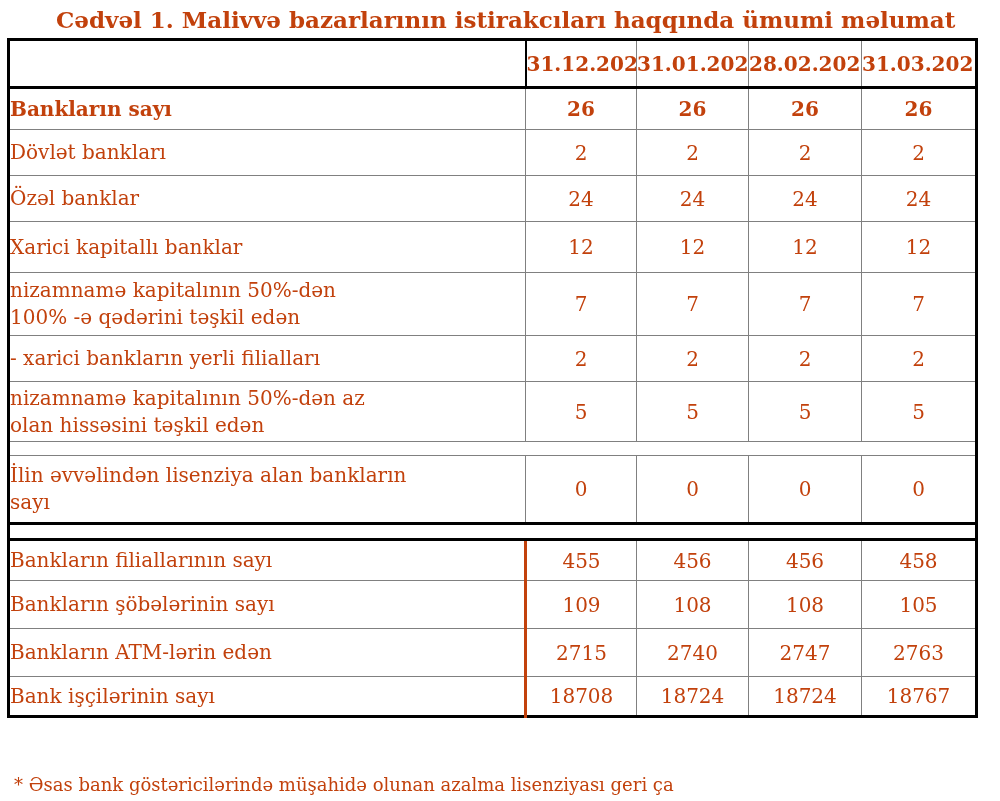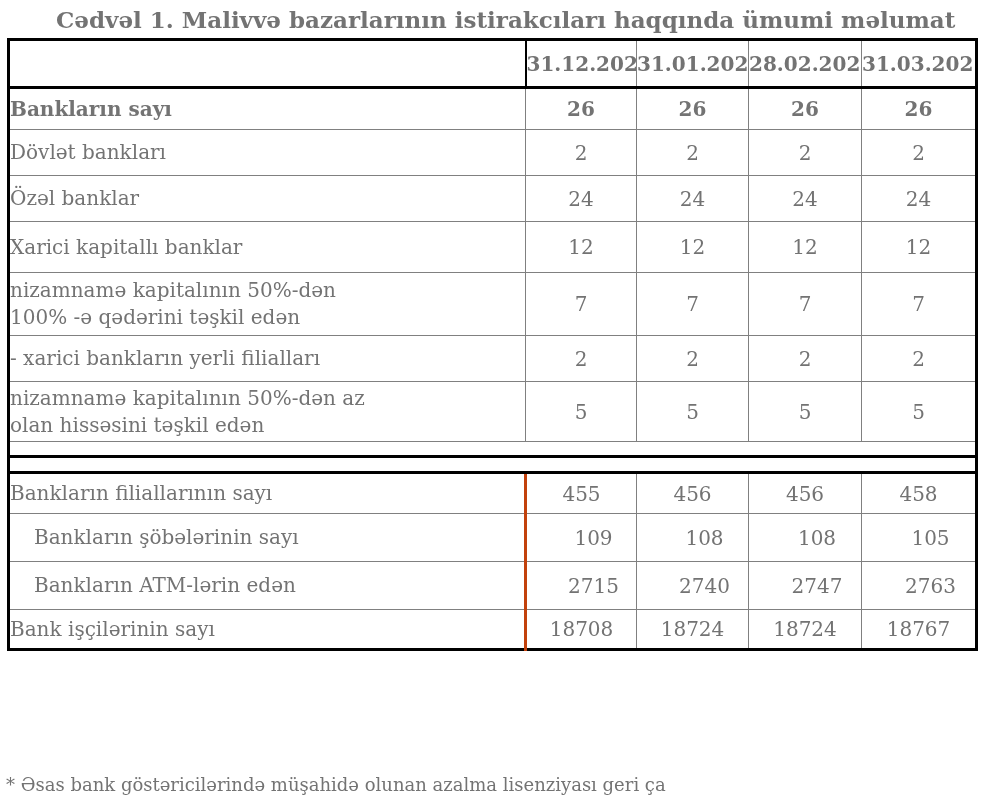--- a/index.html
+++ b/index.html
@@ -1,21 +1,21 @@
 <!DOCTYPE html>
 <html><head>
 <meta charset="utf-8">
 <style>
   html,body{margin:0;padding:0;background:#ffffff;}
   .page{
     position:relative;
     width:1000px;height:801px;
     background:#ffffff;
     font-family:"DejaVu Serif", "Liberation Serif", serif;
-    color:#737373;
+    color:#c2410c;
     overflow:hidden;
   }
   .title{
     position:absolute;left:56px;top:5px;
     width:920px;height:34px;overflow:hidden;
     font-size:23px;font-weight:bold;line-height:29px;
     white-space:nowrap;
   }
   table.tbl{
     position:absolute;left:7px;top:38px;
@@ -39,29 +39,29 @@
   td.lbl .lt{white-space:pre-line;line-height:27px;padding-right:14px;}
   .ind1{padding-left:40px;}
   .ind2{padding-left:107px;}
   .ind3{padding-left:151px;border-radius:9px;}
   .b{font-weight:bold;}
   
   td.val{text-align:center;}
   
   tr.h40 td{height:40px;} tr.h45 td{height:45px;} tr.h50 td{height:50px;}
   tr.h62 td{height:62px;} tr.h59 td{height:59px;} tr.h66 td{height:66px;}
-  tr.h39 td{height:39px;} tr.h47 td{height:47px;padding-left:24px;} tr.h38 td{height:38px;margin-top:12px;}
+  tr.h39 td{height:39px;} tr.h47 td{height:47px;} tr.h38 td{height:38px;margin-top:12px;}
   
   tr.spacer td{height:13px;border-left:none;border-right:none;border-top:1px solid #808080;border-bottom:1px solid #808080;}
   
   tr.sep td{height:13px;border-left:none;border-right:none;border-top:3px solid #000;border-bottom:3px solid #000;}
   
   td.thickR{border-right:3px solid #c2410c;}
   .footnote{
-    position:absolute;left:6px;top:774px;
+    position:absolute;left:14px;top:774px;
     font-size:18px;line-height:22px;
     white-space:nowrap;
   }
 </style>
 </head>
 <body>
 
 <div class="page">
 
   <div class="title">Cədvəl 1. Malivvə bazarlarının istirakcıları haqqında ümumi məlumat</div>
@@ -145,20 +145,30 @@
 olan hissəsini təşkil edən</div>
           </td>
         <td class="val">5</td>
         <td class="val">5</td>
         <td class="val">5</td>
         <td class="val">5</td>
       </tr>
       <tr class="spacer">
         <td colspan="5"></td>
       </tr>
+      <tr class="h66">
+        <td class="lbl ind2">
+            <div class="lt">İlin əvvəlindən lisenziya alan bankların
+sayı</div>
+          </td>
+        <td class="val">0</td>
+        <td class="val">0</td>
+        <td class="val">0</td>
+        <td class="val">0</td>
+      </tr>
       <tr class="sep">
         <td colspan="5"></td>
       </tr>
       <tr class="h39">
         <td class="lbl ind2 thickR">
             <div class="lt">Bankların filiallarının sayı</div>
           </td>
         <td class="val">455</td>
         <td class="val">456</td>
         <td class="val">456</td>

